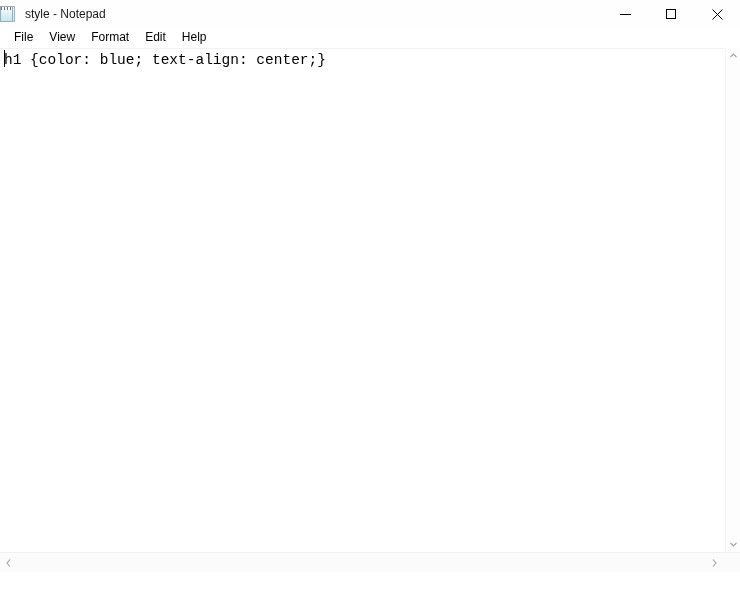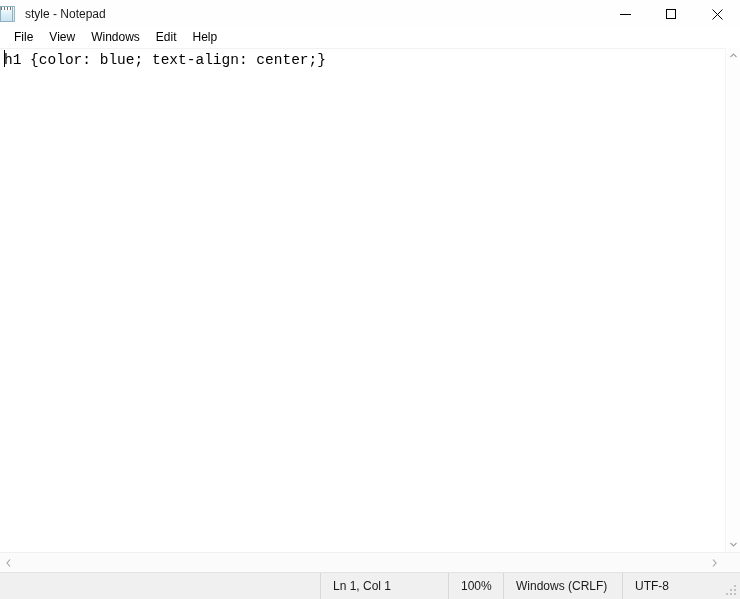--- a/index.html
+++ b/index.html
@@ -306,21 +306,21 @@
             <line x1="10.5" y1="0.5" x2="0.5" y2="10.5" stroke="currentColor" stroke-width="1"></line>
           </svg>
         </span>
       </div>
     </div>
   </div>
 
   <div id="menubar">
     <div class="menu-item">File</div>
     <div class="menu-item">View</div>
-    <div class="menu-item">Windows</div>
+    <div class="menu-item">Format</div>
     <div class="menu-item">Edit</div>
     <div class="menu-item">Help</div>
   </div>
 
   <div id="editor-wrap">
     <div id="textarea">
       <span id="text-line">h1 {color: blue; text-align: center;}</span>
     </div>
   </div>
   <div id="caret"></div>
@@ -346,30 +346,14 @@
       </svg>
     </div>
     <div class="sb-arrow right">
       <svg width="5" height="8" viewBox="0 0 5 8">
         <polyline points="1,0.5 4,4 1,7.5" fill="none" stroke="currentColor" stroke-width="1.1"></polyline>
       </svg>
     </div>
     <div id="hscroll-corner"></div>
   </div>
 
-  <div id="statusbar">
-    <div class="status-spacer"></div>
-    <div class="status-cell" id="status-cursor">Ln 1, Col 1</div>
-    <div class="status-cell" id="status-zoom">100%</div>
-    <div class="status-cell" id="status-eol">Windows (CRLF)</div>
-    <div class="status-cell" id="status-enc">UTF-8</div>
-
-    <div id="resize-grip">
-      <i style="left:8px; top:8px;"></i>
-      <i style="left:4px; top:8px;"></i>
-      <i style="left:8px; top:4px;"></i>
-      <i style="left:0px; top:8px;"></i>
-      <i style="left:8px; top:0px;"></i>
-      <i style="left:4px; top:4px;"></i>
-    </div>
-  </div>
 
 </div>
 
 </body></html>

